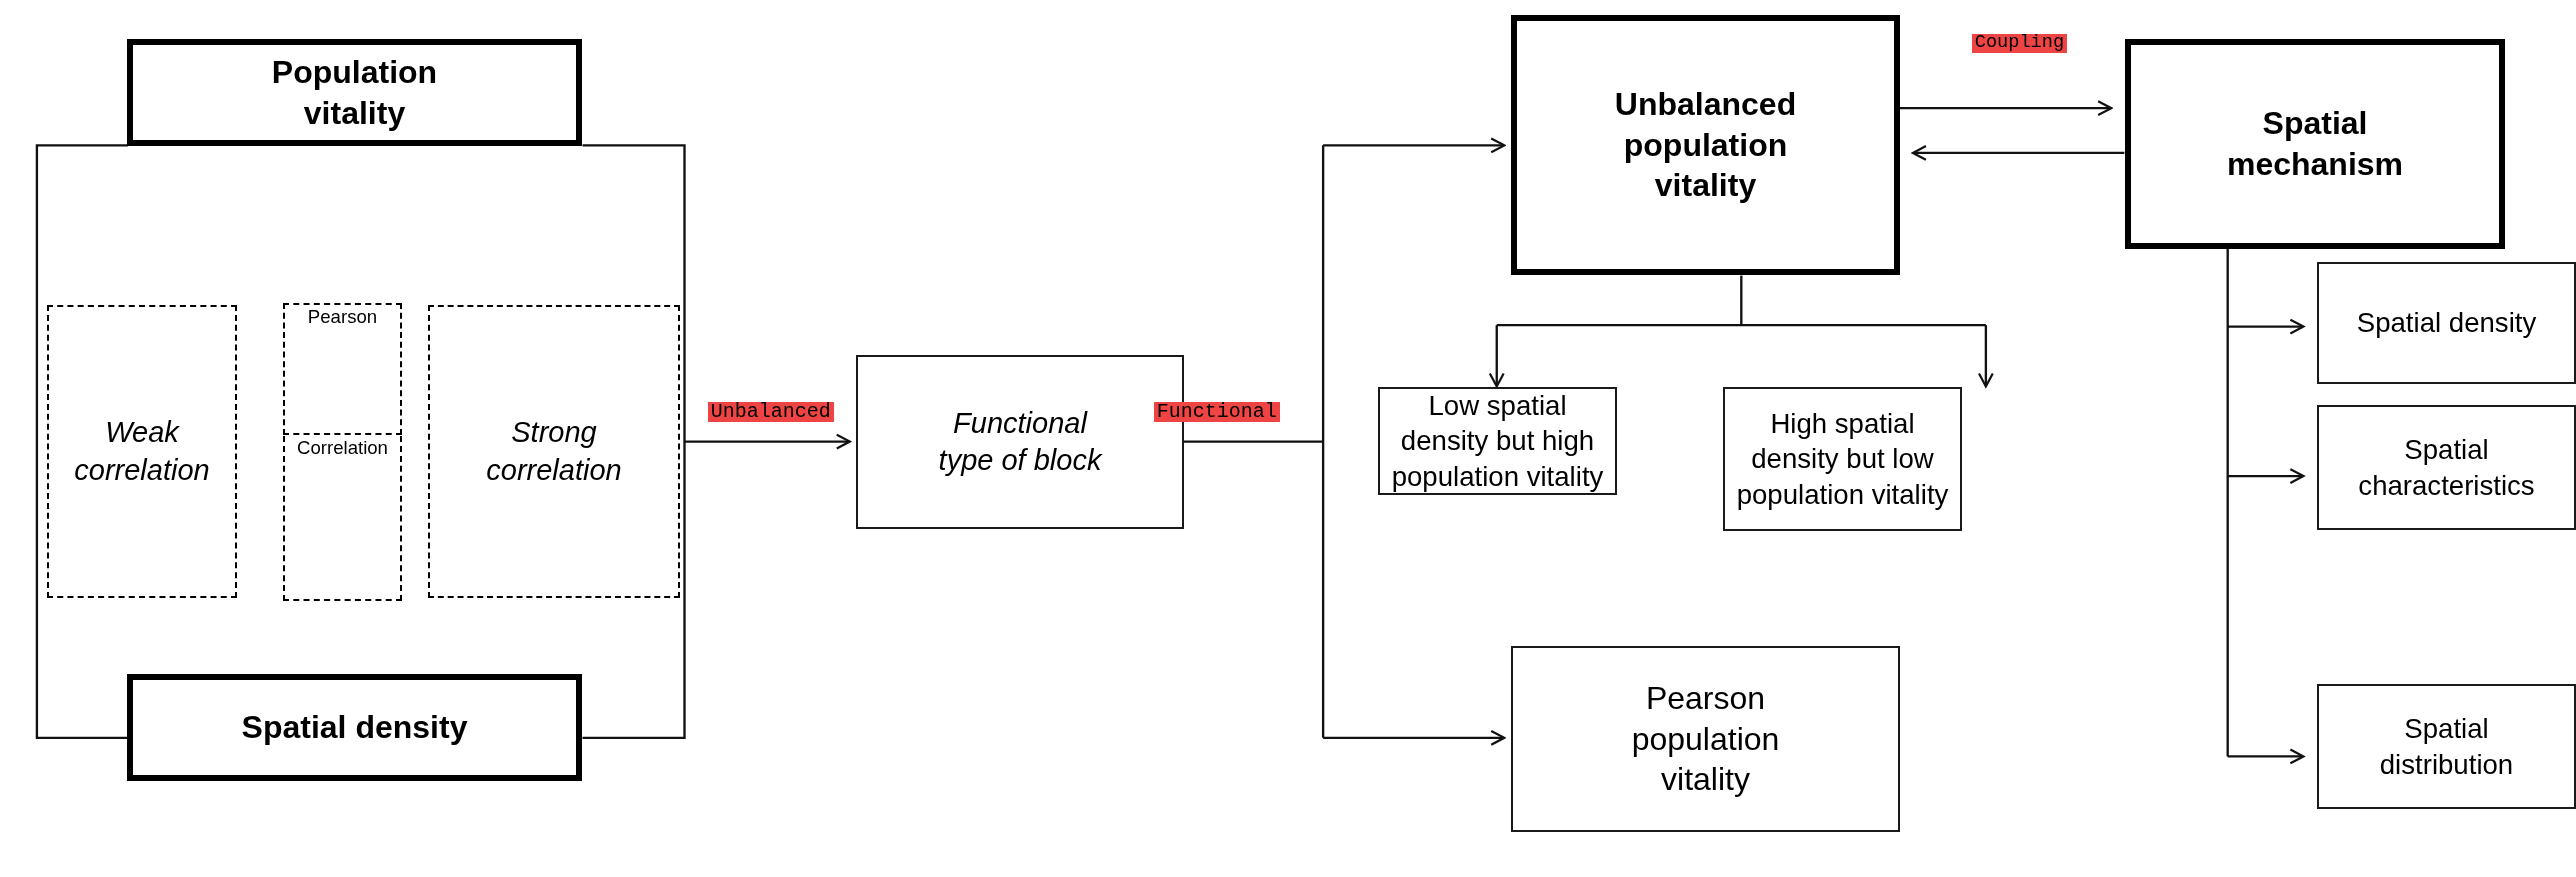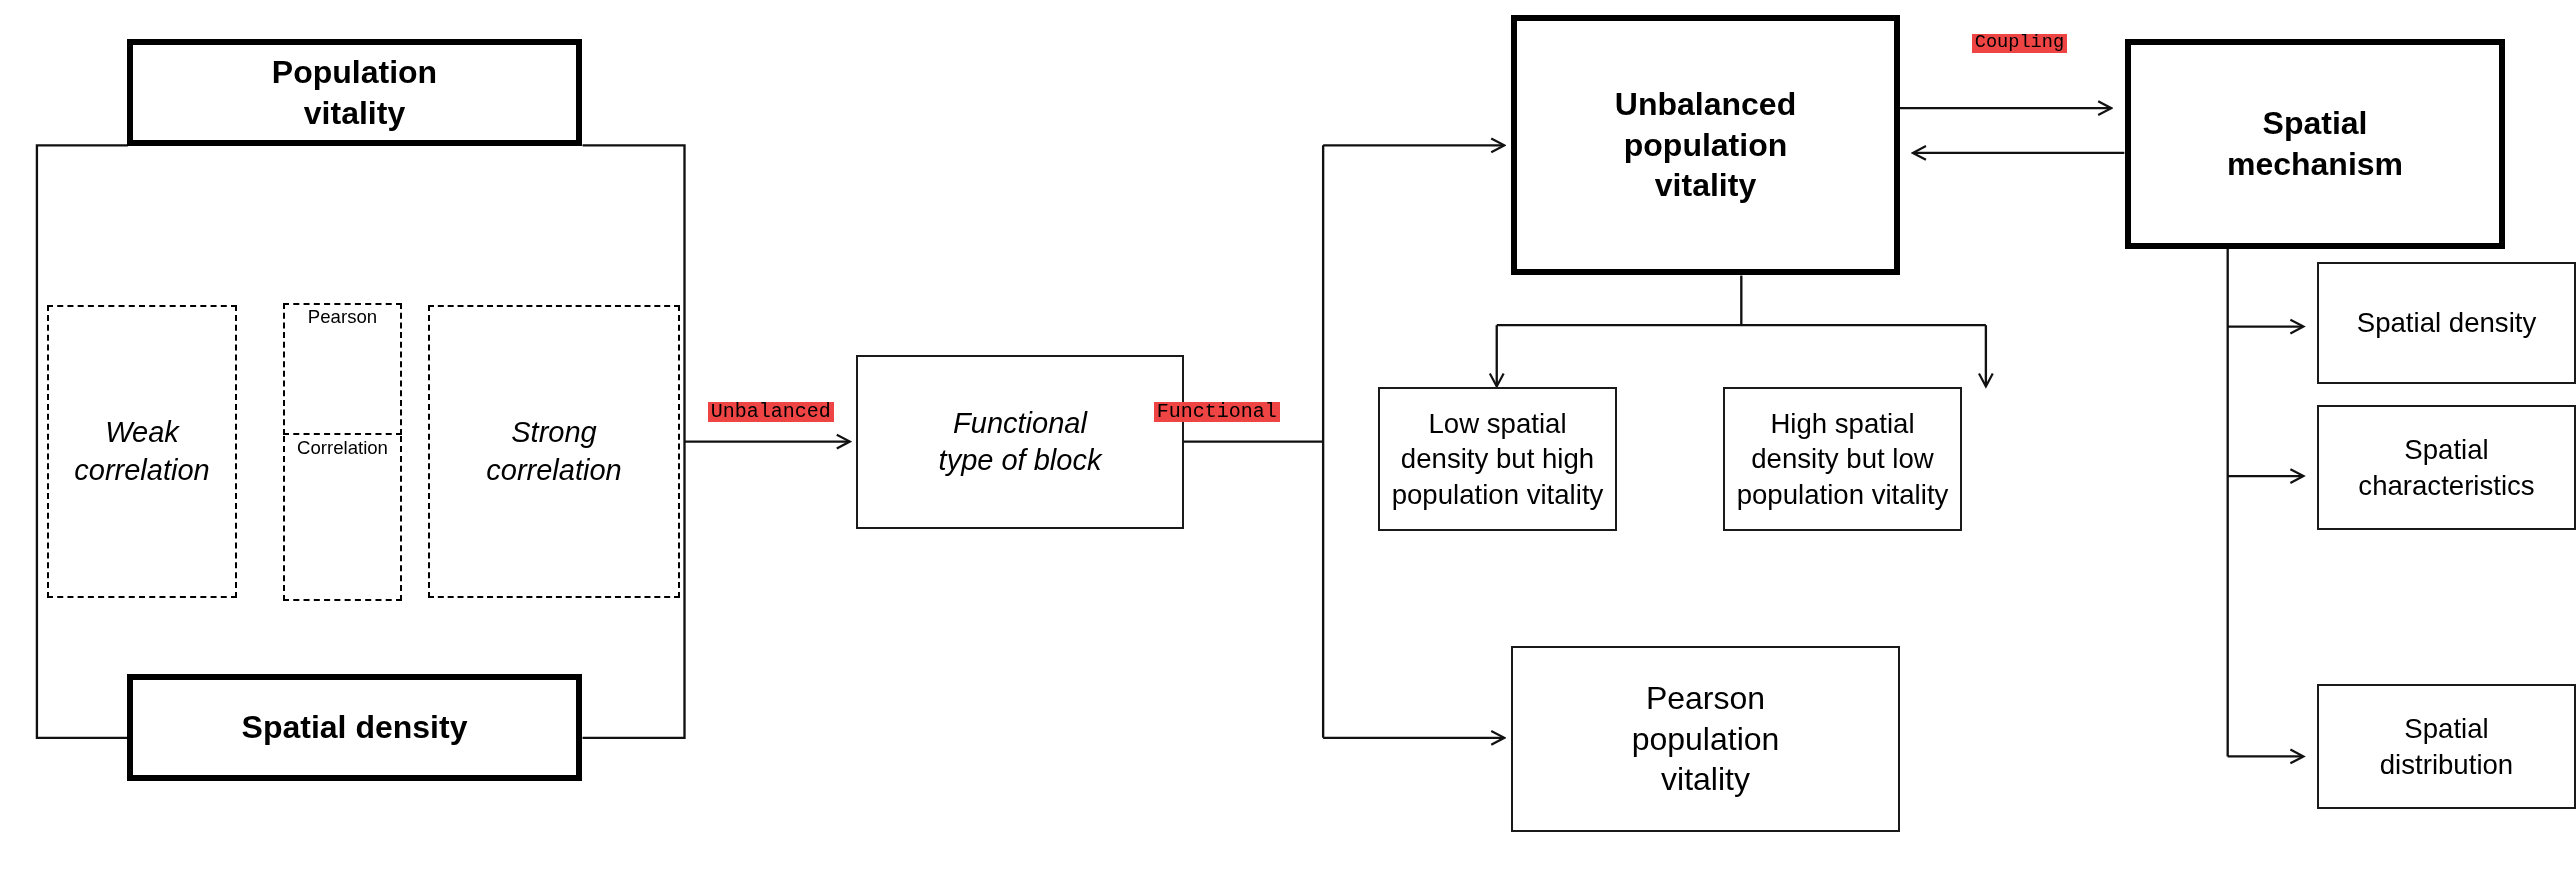--- a/index.html
+++ b/index.html
@@ -146,21 +146,21 @@
     <span class="txt">Functional
 type of block</span>
   </div>
 
   <div class="node bold-box s-head" style="left:1511px; top:15px; width:389px; height:260px;">
     <span class="txt">Unbalanced
 population
 vitality</span>
   </div>
 
-  <div class="node thin-box s-small" style="left:1378px; top:387px; width:239px; height:144px;">
+  <div class="node thin-box s-small" style="left:1378px; top:387px; width:239px; height:108px;">
     <span class="txt">Low spatial
 density but high
 population vitality</span>
   </div>
 
   <div class="node thin-box s-small" style="left:1723px; top:387px; width:239px; height:144px;">
     <span class="txt">High spatial
 density but low
 population vitality</span>
   </div>

